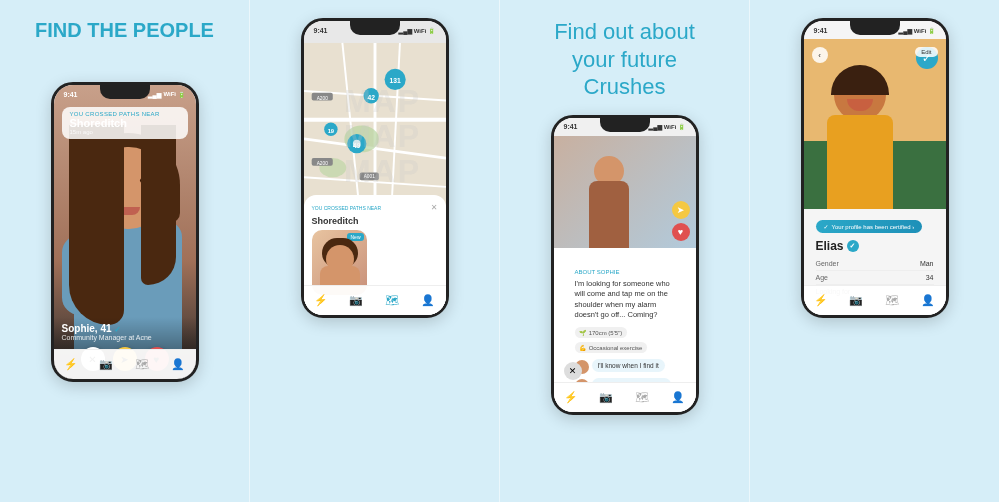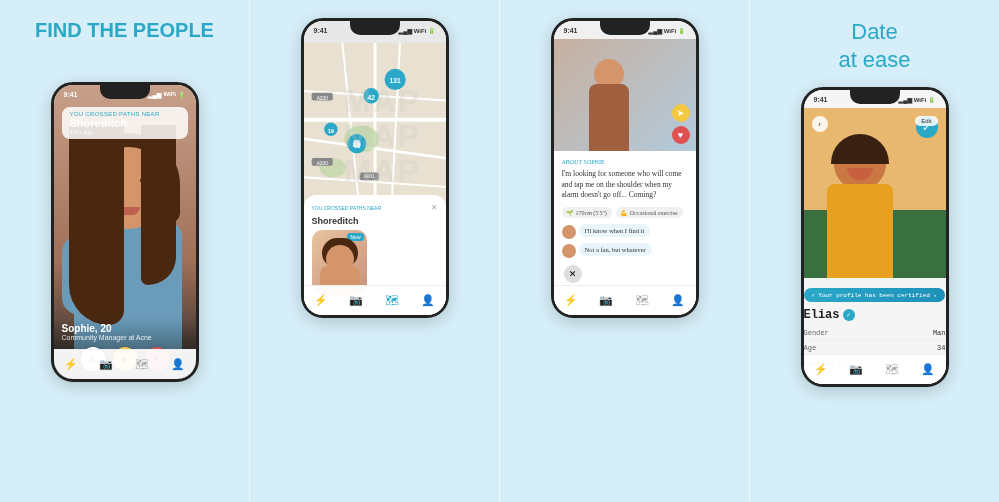--- a/index.html
+++ b/index.html
@@ -231,23 +231,22 @@
       position: relative;
       overflow: hidden;
     }
 
     .phone-3-chat {
       background: #fff;
       position: absolute;
       bottom: 30px;
       left: 0; right: 0;
       top: 130px;
-      padding: 8px;
-      overflow: hidden;
-      font-family: Liberation Serif, serif;
+      padding: 21px;
+      overflow: hidden;
     }
 
     .chat-about {
       font-size: 6px;
       color: #2ba8c8;
       text-transform: uppercase;
       margin-bottom: 4px;
     }
 
     .chat-text {
@@ -317,22 +316,21 @@
       border-radius: 50%;
       display: flex;
       align-items: center;
       justify-content: center;
       color: #fff;
       font-size: 11px;
       z-index: 5;
     }
 
     .phone-4-info {
-      padding: 6px 0;
-      font-family: Liberation Mono, monospace;
+      padding: 6px 12px;
     }
 
     .phone-4-certified {
       background: linear-gradient(90deg, #2ba8c8, #1e90b8);
       border-radius: 8px;
       padding: 3px 8px;
       font-size: 6px;
       color: #fff;
       margin-bottom: 6px;
       display: inline-flex;
@@ -517,21 +515,21 @@
         <div style="position:absolute;top:96px;left:20px;width:108px;height:160px;background:#6a9cba;border-radius:16px 16px 0 0;z-index:1;"></div>
 
         <div style="position:absolute;top:0px;left:15px;width:55px;height:200px;background:#4a2810;border-radius:0 0 30px 80px;z-index:3;"></div>
         <div style="position:absolute;top:0px;right:20px;width:35px;height:160px;background:#4a2810;border-radius:0 0 80px 20px;z-index:3;"></div>
 
         <div style="position:absolute;top:110px;left:8px;width:35px;height:80px;background:#6a9cba;border-radius:20px;z-index:2;"></div>
       </div>
 
       <div class="phone-1-bottom">
         <div class="phone-1-user-name">
-          <span>Sophie, 20</span>
+          <span>Sophie, 41</span>
           <span style="font-size:8px;color:#2ba8c8;">✓</span>
         </div>
         <div class="phone-1-user-sub">Community Manager at Acne</div>
         <div class="action-buttons">
           <div class="action-btn">✕</div>
           <div class="action-btn yellow">➤</div>
           <div class="action-btn red">♥</div>
         </div>
       </div>
 
@@ -623,20 +621,23 @@
         <span class="nav-icon active">🗺</span>
         <span class="nav-icon">👤</span>
       </div>
     </div>
   </div>
 </div>
 
 <div class="panel-divider"></div>
 
 <div class="panel panel-3">
+  <div class="panel-title">
+    Find out about<br>your future<br>Crushes
+  </div>
   <div class="phone">
     <div class="phone-notch"></div>
     <div class="phone-3-inner">
 
       <div class="status-bar">
         <span>9:41</span>
         <div class="status-icons">
           <span>▂▄▆ WiFi 🔋</span>
         </div>
       </div>
@@ -681,23 +682,20 @@
         <span class="nav-icon">🗺</span>
         <span class="nav-icon">👤</span>
       </div>
     </div>
   </div>
 </div>
 
 <div class="panel-divider"></div>
 
 <div class="panel panel-4">
-  <div class="panel-title">
-    Date<br>at ease
-  </div>
   <div class="phone">
     <div class="phone-notch"></div>
     <div class="phone-4-inner">
 
       <div class="status-bar">
         <span>9:41</span>
         <div class="status-icons">
           <span>▂▄▆ WiFi 🔋</span>
         </div>
       </div>

